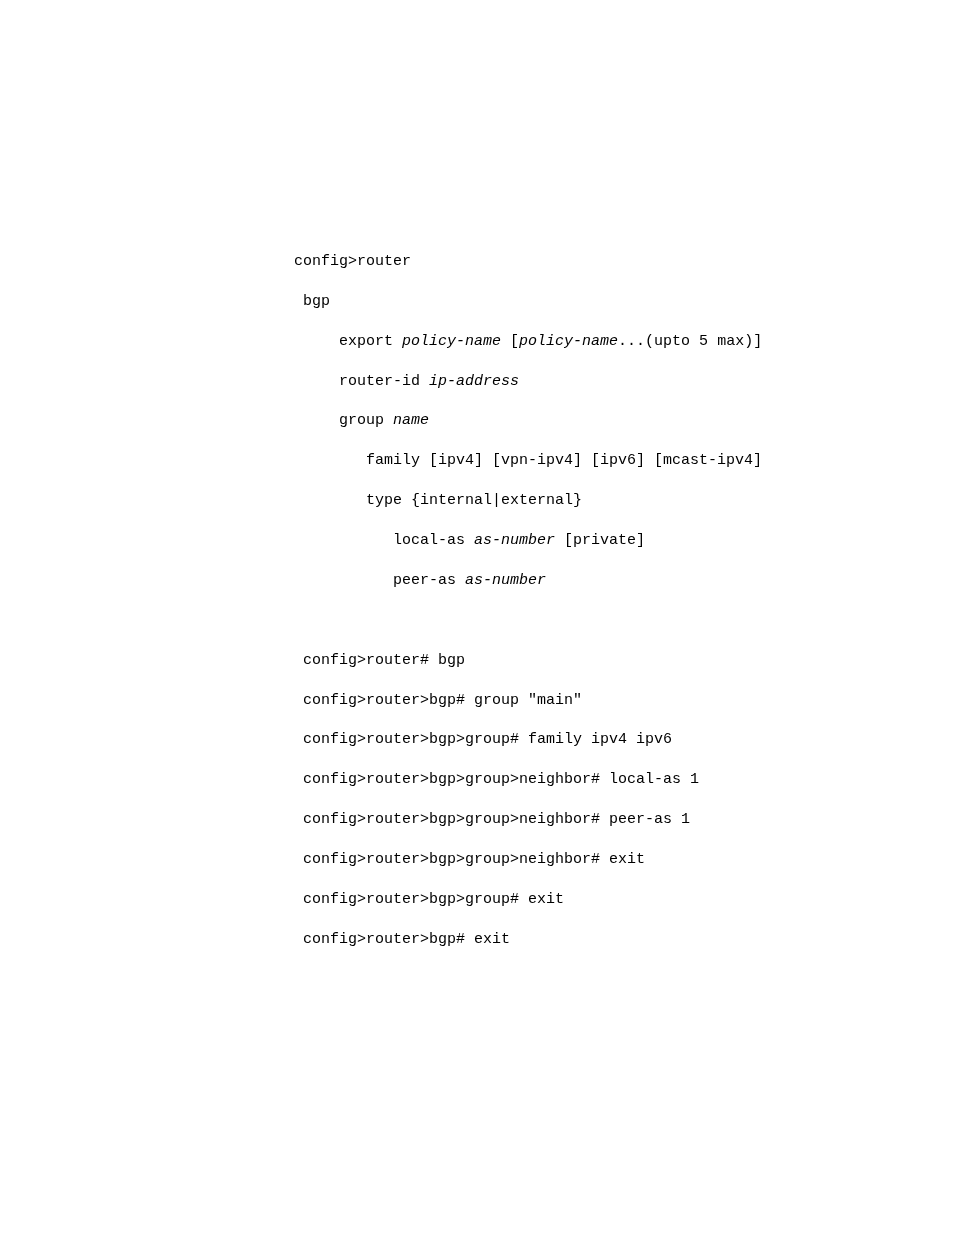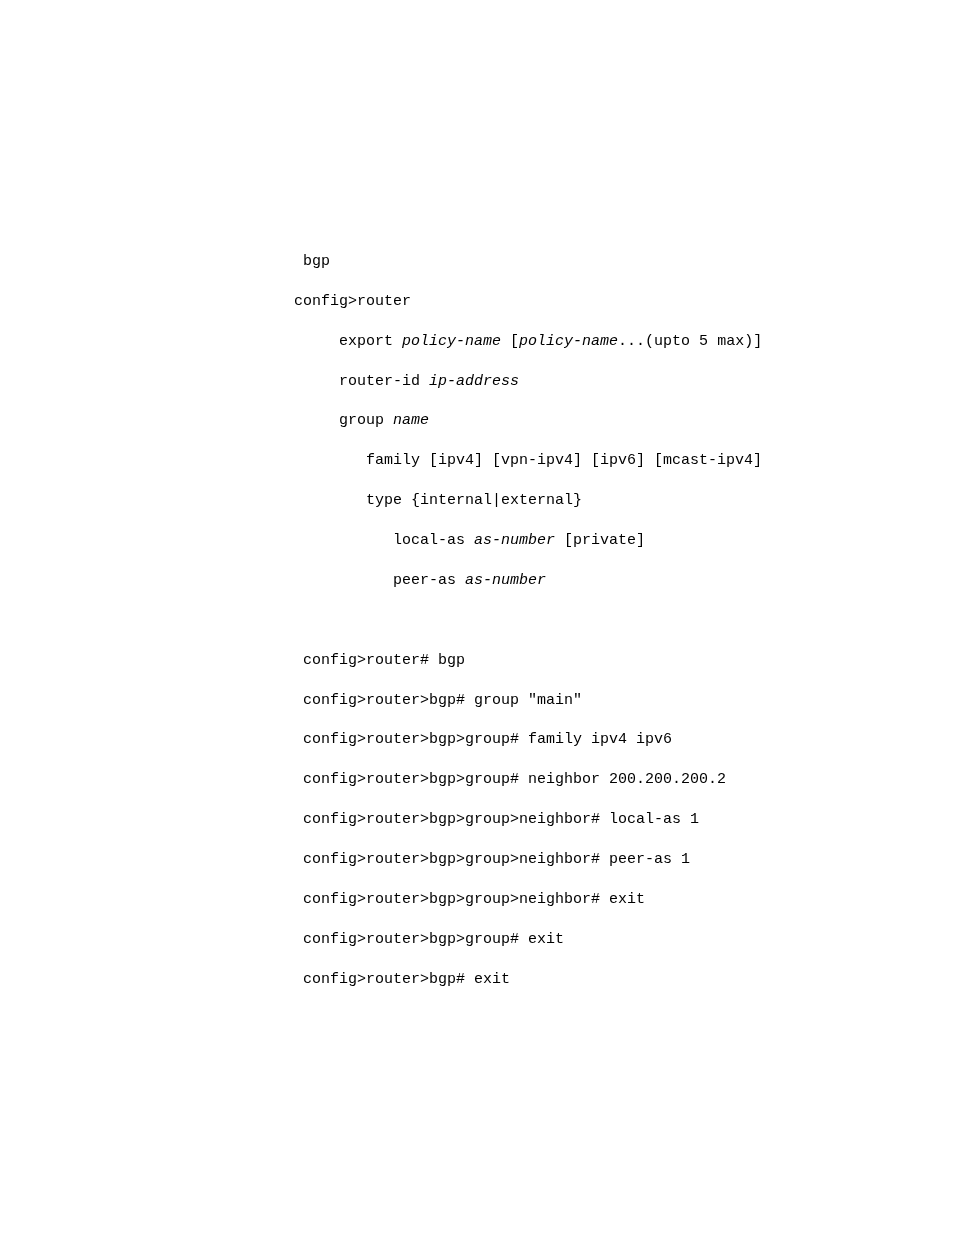--- a/index.html
+++ b/index.html
@@ -25,32 +25,31 @@
       font-style: italic;
     }
     .line {
       display: block;
     }
   </style>
 </head>
 <body>
 
 <div class="code-block">
+<span class="line"><span>config&gt;router</span></span>
 <span class="line"><span> bgp</span></span>
-<span class="line"><span>config&gt;router</span></span>
 <span class="line"><span>     export </span><span class="italic">policy-name</span><span> [</span><span class="italic">policy-name</span><span>...(upto 5 max)]</span></span>
 <span class="line"><span>     router-id </span><span class="italic">ip-address</span></span>
 <span class="line"><span>     group </span><span class="italic">name</span></span>
 <span class="line"><span>        family [ipv4] [vpn-ipv4] [ipv6] [mcast-ipv4]</span></span>
 <span class="line"><span>        type {internal|external}</span></span>
 <span class="line"><span>           local-as </span><span class="italic">as-number</span><span> [private]</span></span>
 <span class="line"><span>           peer-as </span><span class="italic">as-number</span></span>
 <span class="line"> </span>
 <span class="line"><span> config&gt;router# bgp</span></span>
 <span class="line"><span> config&gt;router&gt;bgp# group "main"</span></span>
 <span class="line"><span> config&gt;router&gt;bgp&gt;group# family ipv4 ipv6</span></span>
-<span class="line"><span> config&gt;router&gt;bgp&gt;group# neighbor 200.200.200.2</span></span>
 <span class="line"><span> config&gt;router&gt;bgp&gt;group&gt;neighbor# local-as 1</span></span>
 <span class="line"><span> config&gt;router&gt;bgp&gt;group&gt;neighbor# peer-as 1</span></span>
 <span class="line"><span> config&gt;router&gt;bgp&gt;group&gt;neighbor# exit</span></span>
 <span class="line"><span> config&gt;router&gt;bgp&gt;group# exit</span></span>
 <span class="line"><span> config&gt;router&gt;bgp# exit</span></span>
 </div>
 
 </body></html>

